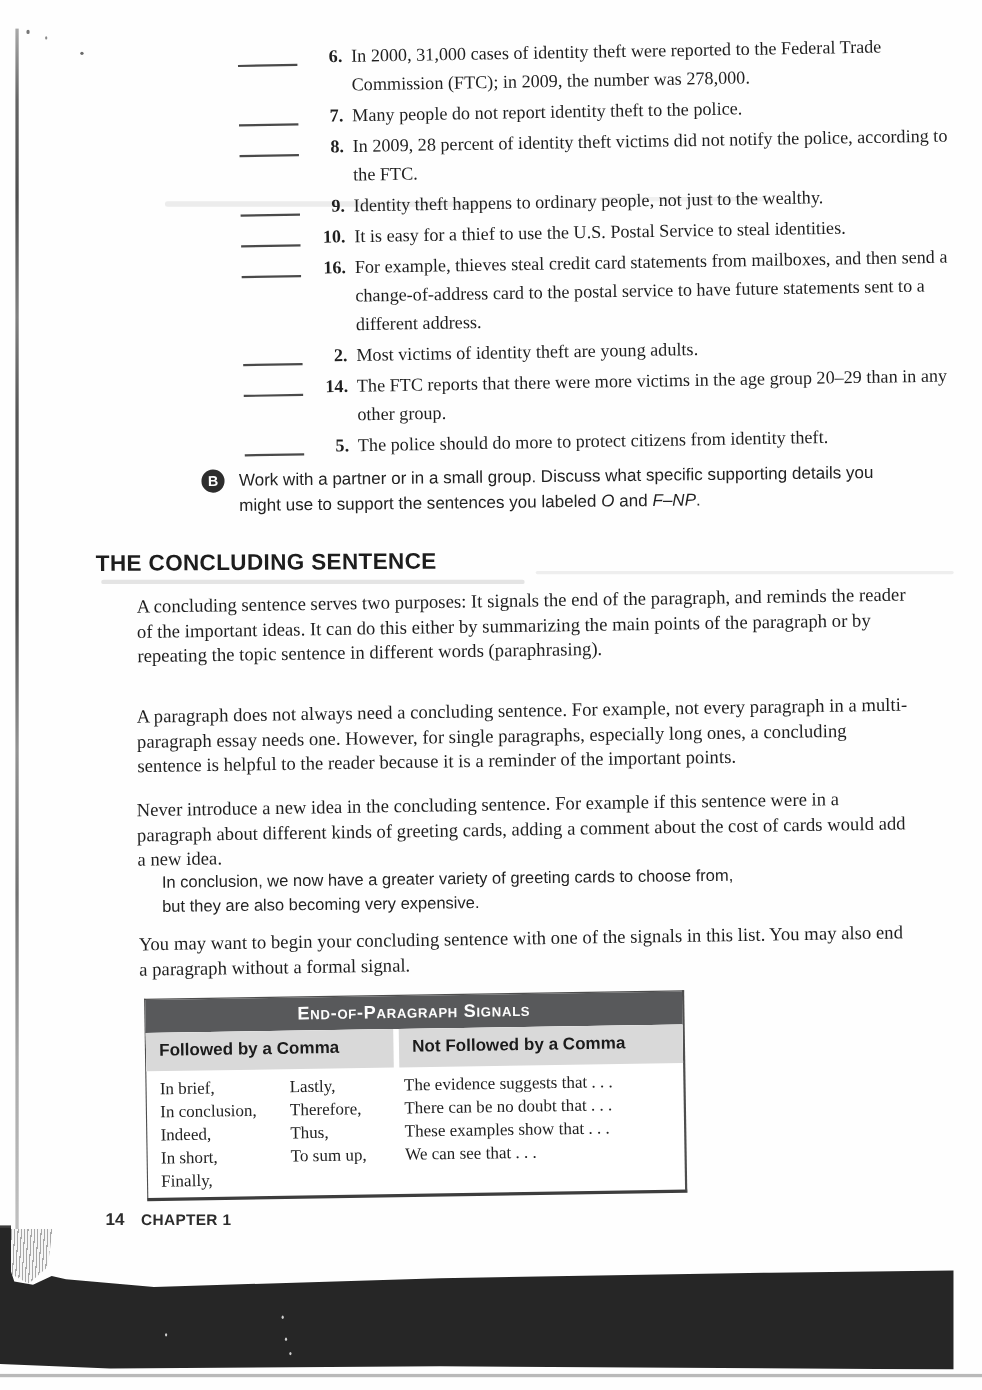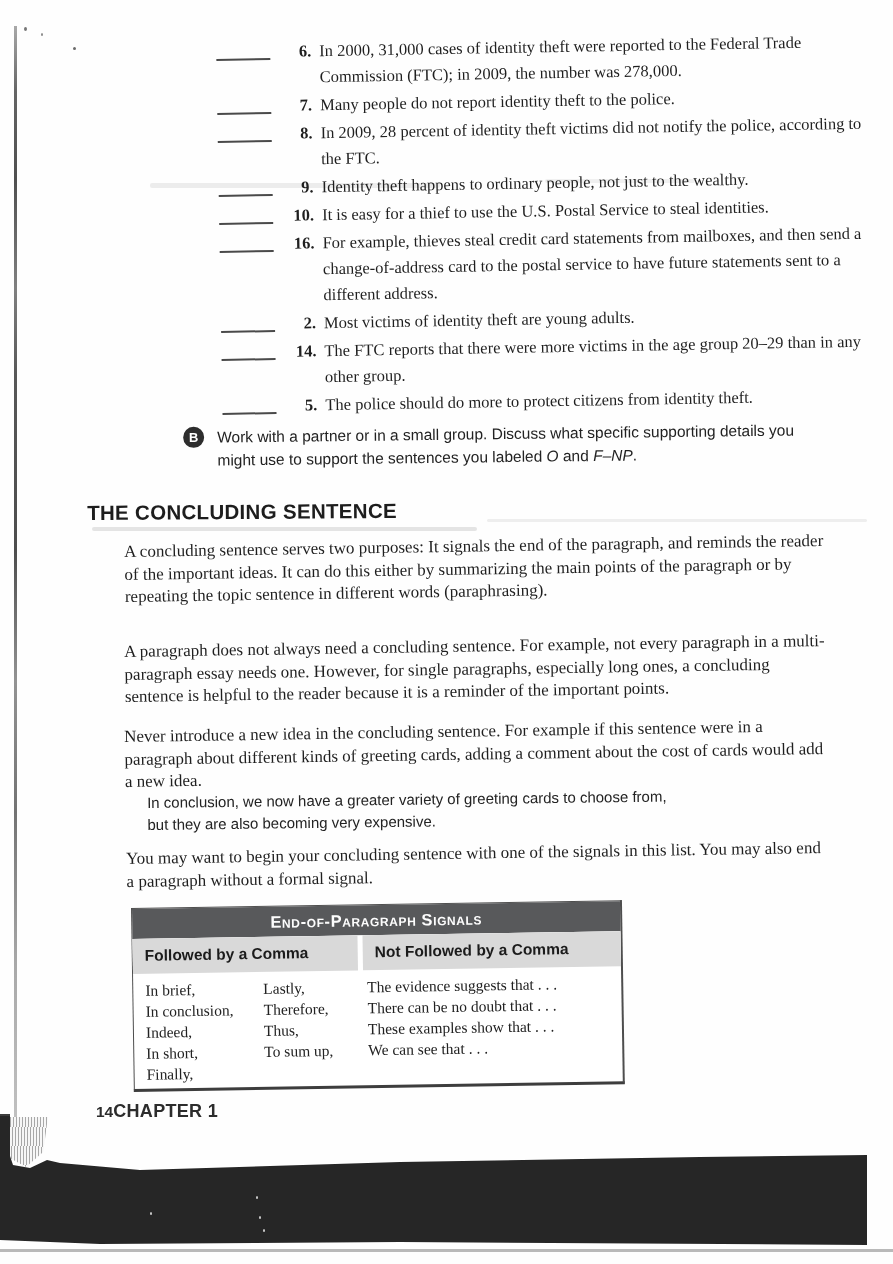--- a/index.html
+++ b/index.html
@@ -65,23 +65,23 @@
   .sig-headrow{display:flex;gap:5px;height:35px;background:#fff;}
   .sig-headcell{background:#d9d9d9;font-family:"Liberation Sans", sans-serif;font-weight:bold;
     font-size:15.5px;color:#1b1b1b;padding:8px 0 0 12px;box-sizing:border-box;}
   .hc1{width:225px;} .hc2{flex:1;}
   .sig-body{display:flex;padding:6px 0 4px 12px;font-size:15.5px;line-height:21px;color:#222;}
   .sig-col1{width:222px;display:flex;}
   .sub-a{width:118px;} .sub-b{flex:1;}
   .sig-col2{flex:1;}
 
   
-  .footer{position:absolute;left:96px;top:1101px;display:flex;align-items:baseline;
+  .footer{position:absolute;left:96px;top:1101px;display:flex;gap:15px;align-items:baseline;
     font-family:"Liberation Sans", sans-serif;font-weight:bold;color:#2c2c2c;}
-  .pnum{font-size:15.5px;} .chap{font-size:18px;letter-spacing:.3px;}
+  .pnum{font-size:15.5px;} .chap{font-size:14px;letter-spacing:.3px;}
 </style>
 </head>
 <body>
 
 <div class="page">
 
   <div class="edge-line"></div>
   <div class="speck" style="left:24px;top:27px;width:3px;height:4px;"></div>
   <div class="speck" style="left:41px;top:33px;width:2px;height:3px;background:#8a8a8a;"></div>
   <div class="speck" style="left:73px;top:47px;width:3px;height:3px;background:#6a6a6a;"></div>

